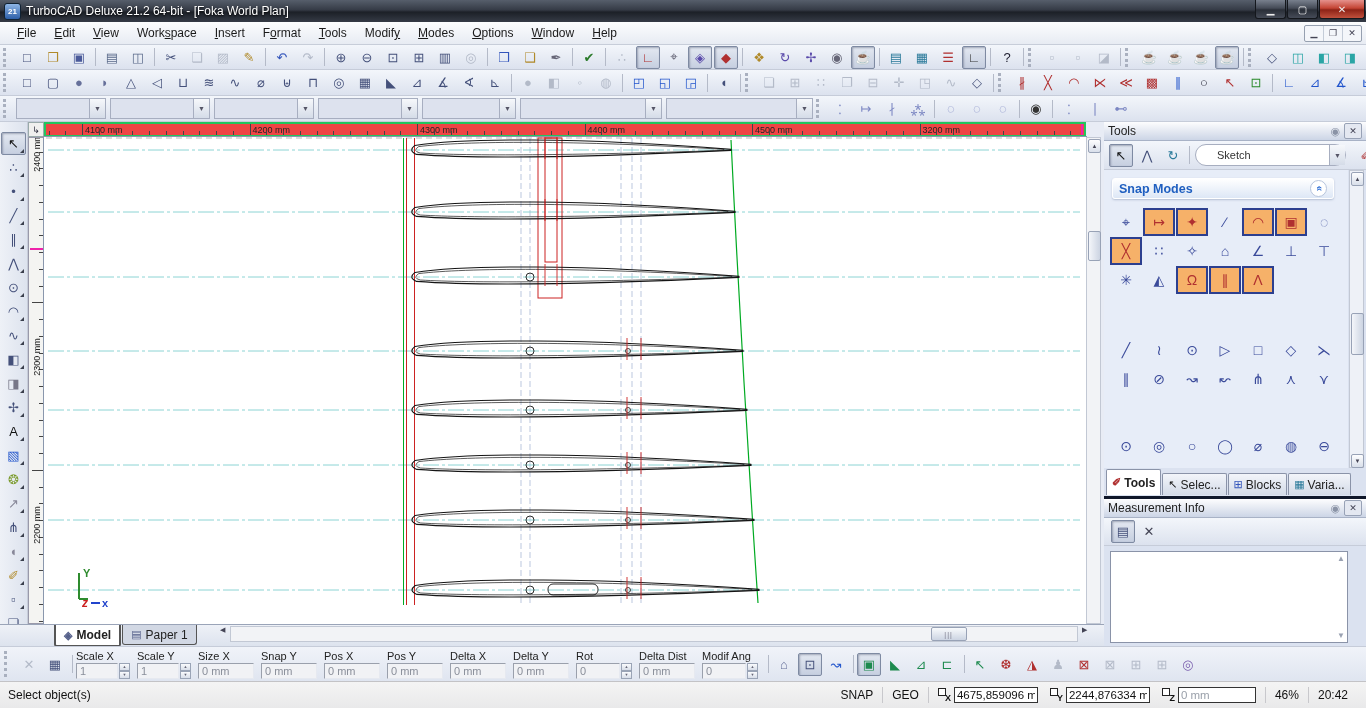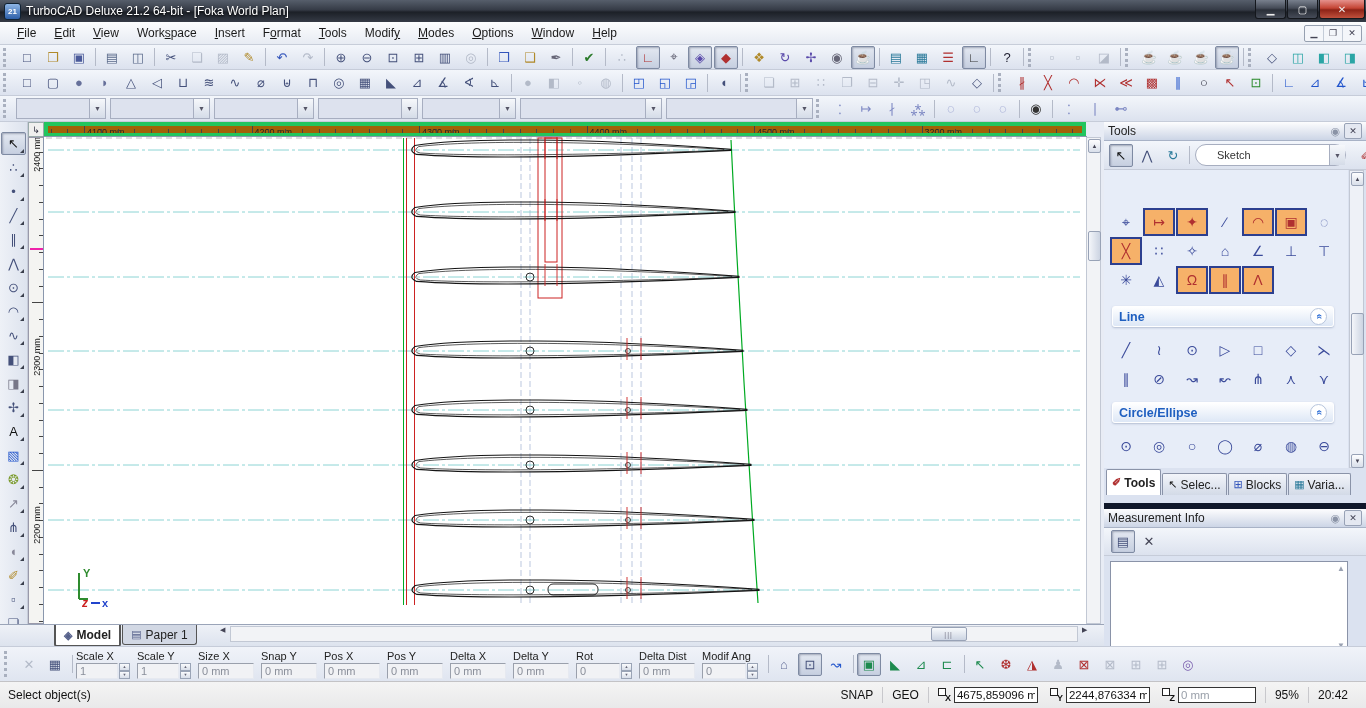--- a/index.html
+++ b/index.html
@@ -50,21 +50,21 @@
   #lefttools{left:0;top:122px;width:28px;height:502px;background:linear-gradient(90deg,#eef1f7,#dde3ee);
     border-right:1px solid #c6ccd9;display:flex;flex-direction:column;align-items:center;padding-top:10px;box-sizing:border-box;}
   .ltbtn{width:23px;height:21px;margin:0 0 1px 0;display:flex;align-items:center;justify-content:center;
     font-size:13px;color:#44507a;position:relative;border:1px solid transparent;border-radius:2px;flex:none;}
   .ltbtn.pressed{background:linear-gradient(#e3e8f1,#c6cfe0);border:1px solid #7e8aa2;
     box-shadow:inset 1px 1px 2px rgba(40,50,80,.35);}
   .ltbtn::after{content:"";position:absolute;right:1px;bottom:1px;border-left:4px solid transparent;
     border-bottom:4px solid #3a3f4c;}
   #ruler-corner{left:28px;top:122px;width:16px;height:15px;background:#f0f0ee;border:1px solid #9aa;
     box-sizing:border-box;font-size:9px;color:#334;display:flex;align-items:center;justify-content:center;}
-  #hruler{left:44px;top:122px;width:1042px;height:15px;background:#a16207;border:4px solid #22c55e;
+  #hruler{left:44px;top:122px;width:1042px;height:15px;background:#ef4444;border:2px solid #22c55e;
     box-sizing:border-box;overflow:hidden;}
   .htick{position:absolute;bottom:0;width:1px;background:#444;}
   .hlabel{position:absolute;top:1px;font-size:9px;color:#222;white-space:nowrap;}
   #vruler{left:28px;top:137px;width:16px;height:487px;background:#f4f4f2;border:1px solid #99a;
     box-sizing:border-box;overflow:hidden;}
   .vtick{position:absolute;right:0;height:1px;background:#444;}
   .vlabel{position:absolute;left:1px;font-size:9px;color:#222;white-space:nowrap;
     transform:rotate(-90deg);transform-origin:center;}
   #canvas{left:44px;top:137px;width:1042px;height:487px;background:#ffffff;outline:1px solid #8a97ad;}
   #vscroll{left:1086px;top:137px;width:15px;height:487px;background:#f2f3f6;border:1px solid #c2c8d4;box-sizing:border-box;}
@@ -94,21 +94,21 @@
   .scell .r{color:#b03030;} .scell .b{color:#3a4a9a;}
   #panel-scroll{position:absolute;left:245px;top:48px;width:15px;height:298px;background:#eef1f7;
     border:1px solid #c2c8d4;box-sizing:border-box;}
   #panel-tabs{position:absolute;left:0;top:347px;width:262px;height:26px;display:flex;align-items:flex-end;
     background:#dbe2f0;padding-left:2px;box-sizing:border-box;}
   .ptab{height:21px;border:1px solid #8a93a8;border-bottom:none;border-radius:2px 2px 0 0;
     background:linear-gradient(#f2f5fa,#d3dae7);font-size:12px;color:#222;display:flex;align-items:center;
     padding:0 5px;margin-right:1px;white-space:nowrap;}
   .ptab .ic{margin-right:3px;font-size:11px;}
   .ptab.active{height:25px;background:#fff;font-weight:bold;}
-  #meas-panel{position:absolute;left:0;top:374px;width:262px;height:149px;background:#dbe2f0;border-top:6px solid #0f172a;margin-top:7px;}
+  #meas-panel{position:absolute;left:0;top:374px;width:262px;height:149px;background:#dbe2f0;border-top:3px solid #0f172a;}
   #meas-toolbar{position:absolute;top:19px;left:0;width:262px;height:28px;display:flex;align-items:center;
     background:linear-gradient(#f3f6fb,#dce2ee);border-bottom:1px solid #c6ccd9;padding-left:6px;box-sizing:border-box;}
   #meas-box{position:absolute;left:6px;top:52px;width:236px;height:90px;background:#fff;border:1px solid #8a93a8;}
   .mini-arr{position:absolute;right:2px;font-size:8px;color:#9aa2b2;}
   
   #sheetrow{left:0;top:624px;width:1104px;height:22px;background:linear-gradient(#eef1f7,#dde3ee);
     border-top:1px solid #9aa4b8;display:flex;align-items:flex-start;box-sizing:border-box;}
   .sheettab{height:19px;display:flex;align-items:center;padding:0 8px;font-size:12px;color:#222;
     border:1px solid #555;border-top:none;border-radius:0 0 3px 3px;background:#d2d8e4;margin-right:1px;}
   .sheettab .ic{margin-right:4px;font-size:11px;color:#55608a;}
@@ -572,20 +572,24 @@
         <div class="tbtn" style="color: rgb(42, 122, 154);">↻</div>
       </span>
     <span class="tsep"></span>
     <span class="tcombo" style="width:128px;height:20px;background:#fff;justify-content:space-between;padding-left:21px;border-radius:11px;">
       <span>Sketch</span>
       <span class="arr">▼</span>
     </span>
     <span id="tp-eraser" class="tbtn" style="margin-left: 6px; color: rgb(176, 48, 48);">✐</span>
   </div>
   <div id="tools-body">
+      <div class="sh" style="top: 8px;">
+        <span>Snap Modes</span>
+        <span class="chev">«</span>
+      </div>
       <div class="sgrid" style="top: 38px; left: 6px;">
         <div class="scell">
           <span class="b">⌖</span>
         </div>
         <div class="scell on">
           <span class="r">↦</span>
         </div>
         <div class="scell on">
           <span class="r">✦</span>
         </div>
@@ -631,24 +635,20 @@
         <div class="scell on">
           <span class="r">Ω</span>
         </div>
         <div class="scell on">
           <span class="r">∥</span>
         </div>
         <div class="scell on">
           <span class="r">Λ</span>
         </div>
       </div>
-      <div class="sh" style="top: 136px;">
-        <span>Line</span>
-        <span class="chev">«</span>
-      </div>
       <div class="sgrid" style="top: 166px; left: 6px;">
         <div class="scell">
           <span class="b">╱</span>
         </div>
         <div class="scell">
           <span class="b">≀</span>
         </div>
         <div class="scell">
           <span class="b">⊙</span>
         </div>
@@ -678,24 +678,20 @@
         </div>
         <div class="scell">
           <span class="b">⋔</span>
         </div>
         <div class="scell">
           <span class="b">⋏</span>
         </div>
         <div class="scell">
           <span class="b">⋎</span>
         </div>
-      </div>
-      <div class="sh" style="top: 232px;">
-        <span>Circle/Ellipse</span>
-        <span class="chev">«</span>
       </div>
       <div class="sgrid" style="top: 262px; left: 6px;">
         <div class="scell">
           <span class="b">⊙</span>
         </div>
         <div class="scell">
           <span class="b">◎</span>
         </div>
         <div class="scell">
           <span class="b">○</span>
@@ -900,16 +896,16 @@
       <span class="lt">Y</span>
     </span>
   <input class="coord-inp" style="width: 84px;" readonly="" value="2244,876334 mm">
   <span style="width:12px;flex:none;"></span>
   <span class="coord-glyph">
       <span class="sq"></span>
       <span class="lt">Z</span>
     </span>
   <input class="coord-inp dim" style="width: 78px;" readonly="" value="0 mm">
   <span class="ssep"></span>
-  <span>95%</span>
+  <span>46%</span>
   <span class="ssep"></span>
   <span style="margin-right:10px;">20:42</span>
 </div>
 
 </body></html>

